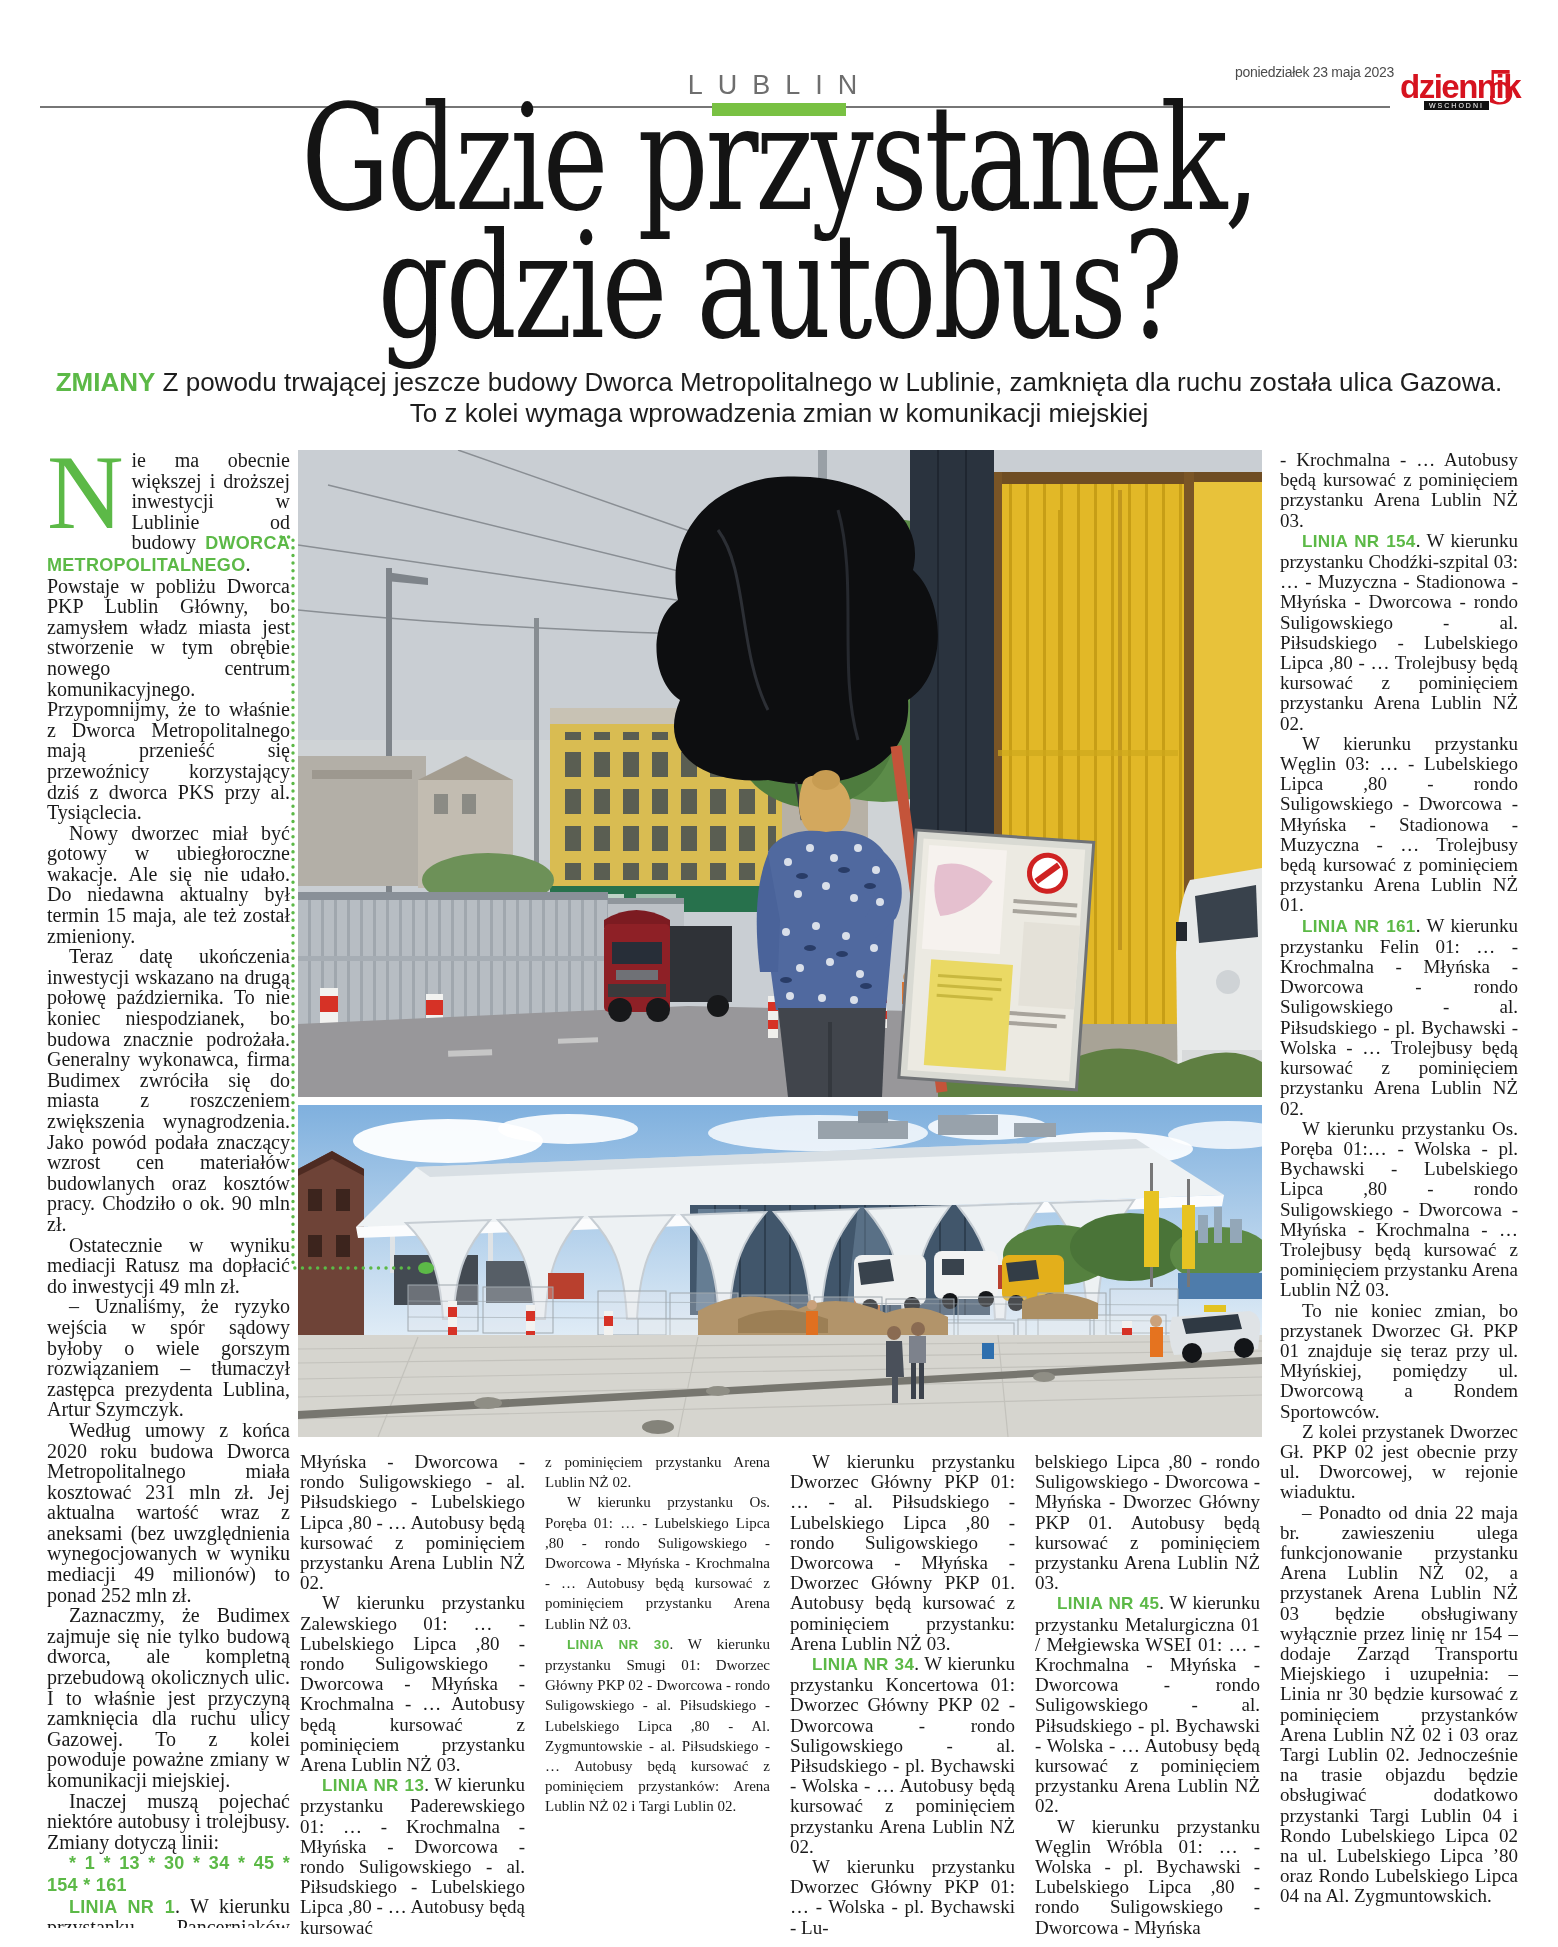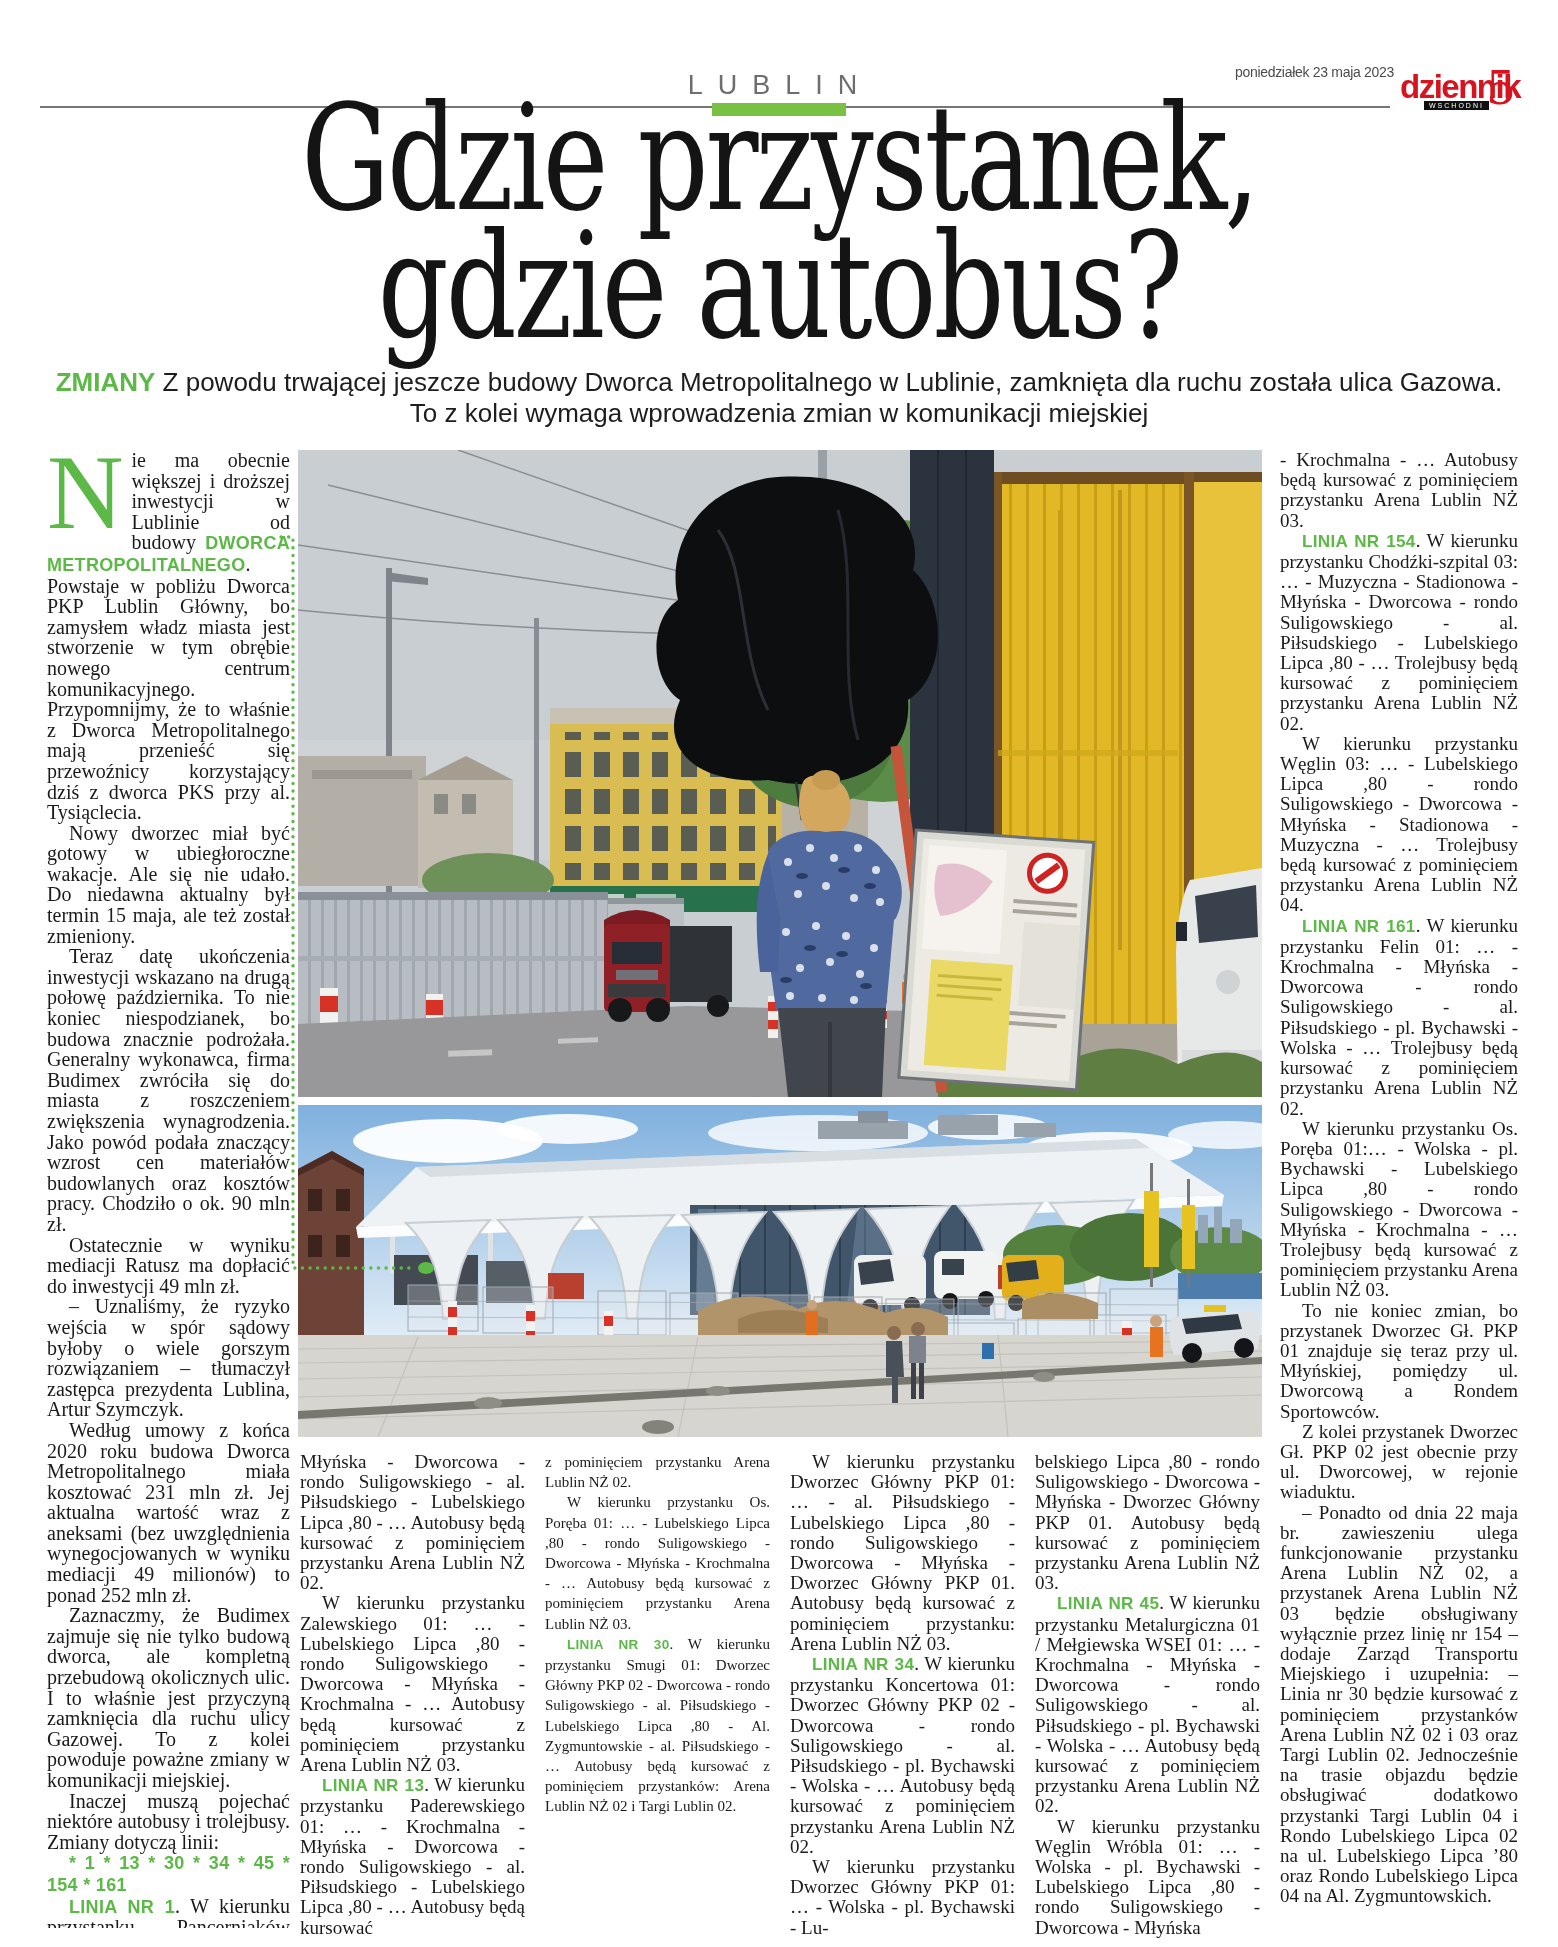--- a/index.html
+++ b/index.html
@@ -101,21 +101,21 @@
     <p class="para ind"><span>W kierunku przystanku Dworzec Główny PKP 01: … - Wolska - pl. Bychawski - Lu-</span></p>
   </div>
 <div class="col" id="col5">
     <p class="para"><span>belskiego Lipca ,80 - rondo Suligowskiego - Dworcowa - Młyńska - Dworzec Główny PKP 01. Autobusy będą kursować z pominięciem przystanku Arena Lublin NŻ 03.</span></p>
     <p class="para ind"><span class="lead-caps">LINIA NR 45</span><span>. W kierunku przystanku Metalurgiczna 01 / Mełgiewska WSEI 01: … - Krochmalna - Młyńska - Dworcowa - rondo Suligowskiego - al. Piłsudskiego - pl. Bychawski - Wolska - … Autobusy będą kursować z pominięciem przystanku Arena Lublin NŻ 02.</span></p>
     <p class="para ind"><span>W kierunku przystanku Węglin Wróbla 01: … - Wolska - pl. Bychawski - Lubelskiego Lipca ,80 - rondo Suligowskiego - Dworcowa - Młyńska</span></p>
   </div>
 <div class="col" id="col6">
     <p class="para"><span>- Krochmalna - … Autobusy będą kursować z pominięciem przystanku Arena Lublin NŻ 03.</span></p>
     <p class="para ind"><span class="lead-caps">LINIA NR 154</span><span>. W kierunku przystanku Chodźki-szpital 03: … - Muzyczna - Stadionowa - Młyńska - Dworcowa - rondo Suligowskiego - al. Piłsudskiego - Lubelskiego Lipca ,80 - … Trolejbusy będą kursować z pominięciem przystanku Arena Lublin NŻ 02.</span></p>
-    <p class="para ind"><span>W kierunku przystanku Węglin 03: … - Lubelskiego Lipca ,80 - rondo Suligowskiego - Dworcowa - Młyńska - Stadionowa - Muzyczna - … Trolejbusy będą kursować z pominięciem przystanku Arena Lublin NŻ 04.</span></p>
+    <p class="para ind"><span>W kierunku przystanku Węglin 03: … - Lubelskiego Lipca ,80 - rondo Suligowskiego - Dworcowa - Młyńska - Stadionowa - Muzyczna - … Trolejbusy będą kursować z pominięciem przystanku Arena Lublin NŻ 01.</span></p>
     <p class="para ind"><span class="lead-caps">LINIA NR 161</span><span>. W kierunku przystanku Felin 01: … - Krochmalna - Młyńska - Dworcowa - rondo Suligowskiego - al. Piłsudskiego - pl. Bychawski - Wolska - … Trolejbusy będą kursować z pominięciem przystanku Arena Lublin NŻ 02.</span></p>
     <p class="para ind"><span>W kierunku przystanku Os. Poręba 01:… - Wolska - pl. Bychawski - Lubelskiego Lipca ,80 - rondo Suligowskiego - Dworcowa - Młyńska - Krochmalna - … Trolejbusy będą kursować z pominięciem przystanku Arena Lublin NŻ 03.</span></p>
     <p class="para ind"><span>To nie koniec zmian, bo przystanek Dworzec Gł. PKP 01 znajduje się teraz przy ul. Młyńskiej, pomiędzy ul. Dworcową a Rondem Sportowców.</span></p>
     <p class="para ind"><span>Z kolei przystanek Dworzec Gł. PKP 02 jest obecnie przy ul. Dworcowej, w rejonie wiaduktu.</span></p>
     <p class="para ind"><span>– Ponadto od dnia 22 maja br. zawieszeniu ulega funkcjonowanie przystanku Arena Lublin NŻ 02, a przystanek Arena Lublin NŻ 03 będzie obsługiwany wyłącznie przez linię nr 154 – dodaje Zarząd Transportu Miejskiego i uzupełnia: – Linia nr 30 będzie kursować z pominięciem przystanków Arena Lublin NŻ 02 i 03 oraz Targi Lublin 02. Jednocześnie na trasie objazdu będzie obsługiwać dodatkowo przystanki Targi Lublin 04 i Rondo Lubelskiego Lipca 02 na ul. Lubelskiego Lipca ’80 oraz Rondo Lubelskiego Lipca 04 na Al. Zygmuntowskich.</span></p>
     <p class="para right"><span class="byline">SKO</span></p>
   </div>
 
 <div class="photo" id="photo1">
 <svg viewBox="0 0 964 647" preserveAspectRatio="none">

